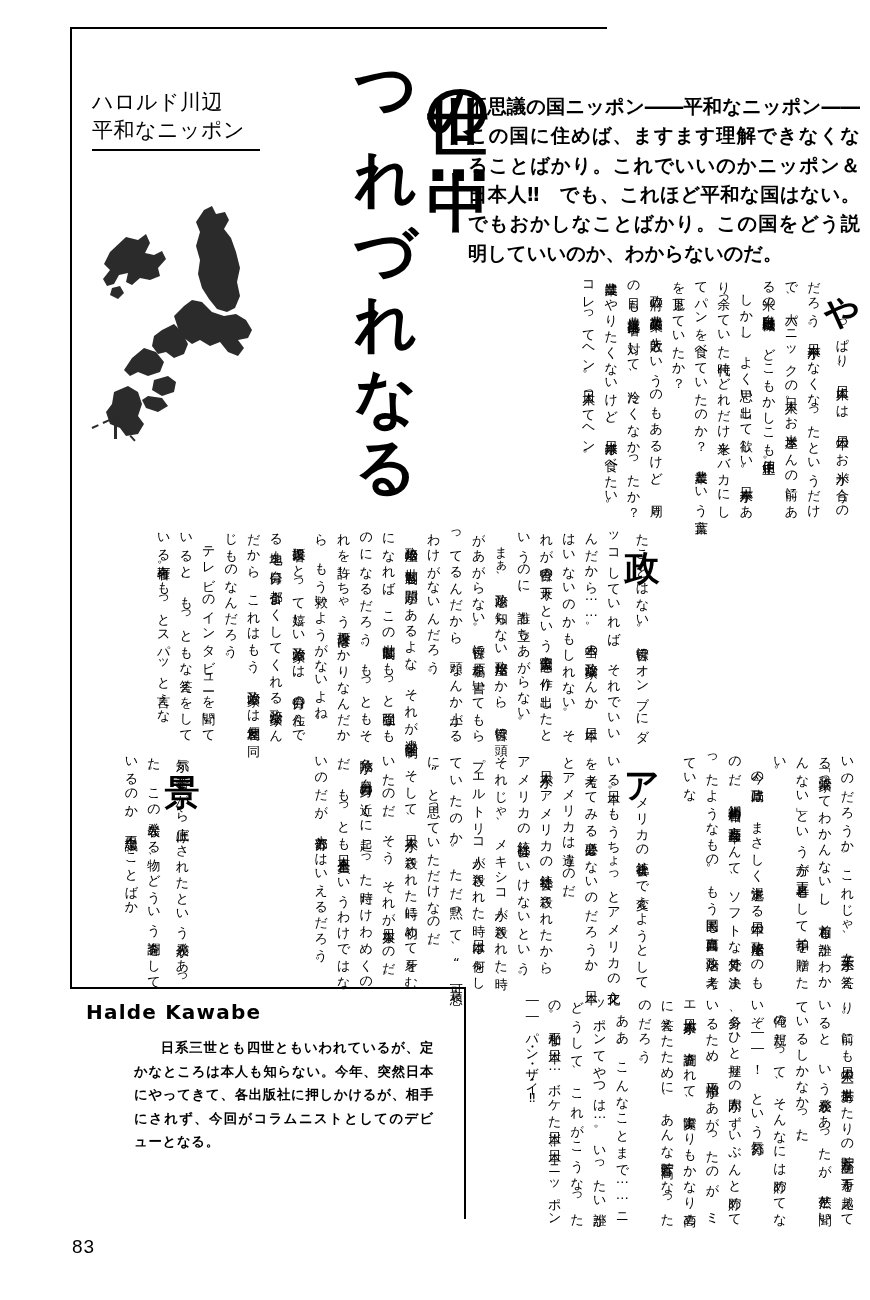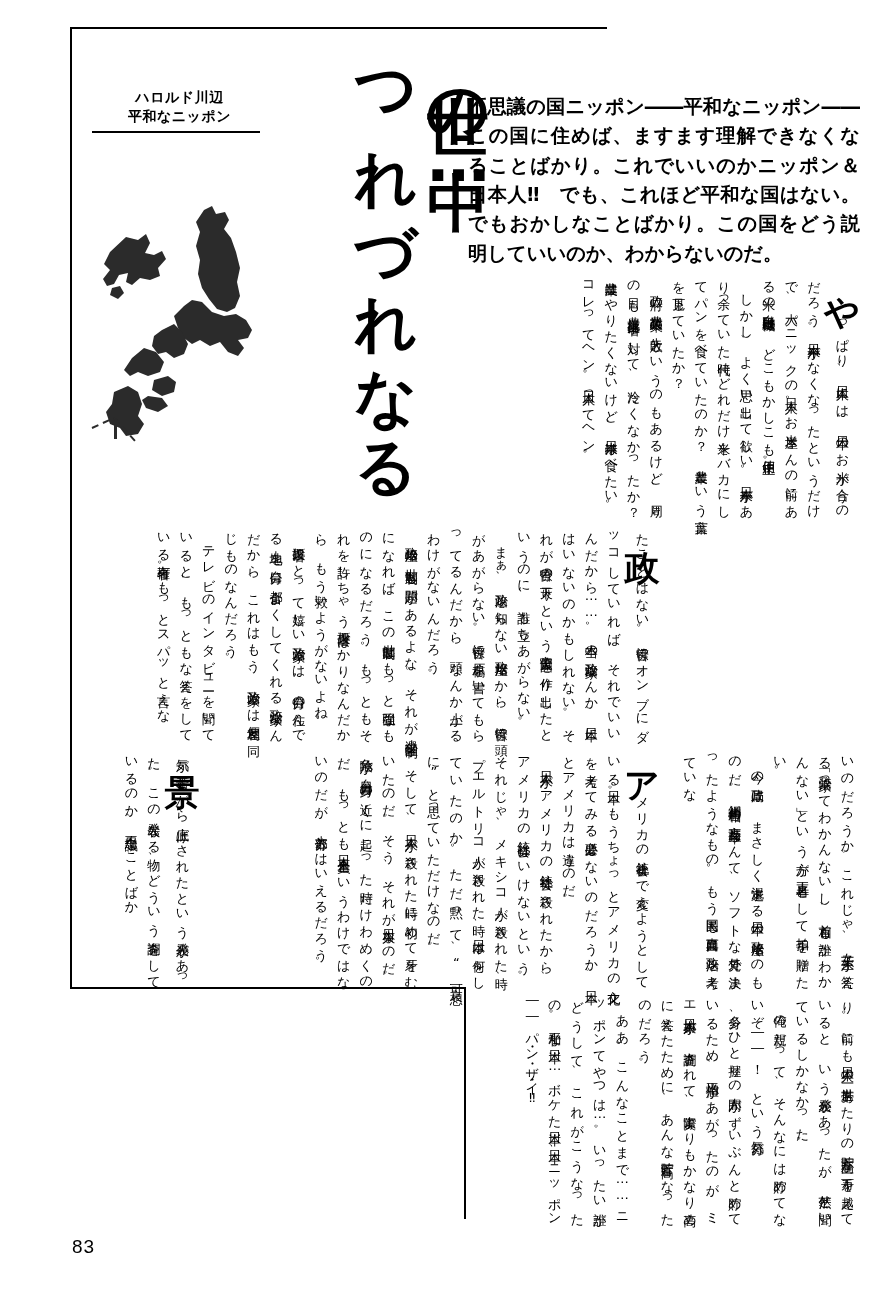--- a/index.html
+++ b/index.html
@@ -62,26 +62,25 @@
 
   
   .masthead {
     position: absolute;
     left: 92px;
     top: 88px;
     width: 175px;
   }
   .masthead-line {
     font-family: "DejaVu Sans", "Liberation Sans", sans-serif;
-    font-size: 14px;
-    font-weight: 700;
+    font-size: 21px;
+    font-weight: 400;
     letter-spacing: 0.5px;
     line-height: 1.34;
     white-space: nowrap;
-    text-align: center;
   }
   .masthead-rule {
     margin-top: 5px;
     width: 168px;
     height: 2px;
     background: #000;
   }
 
   
   .title-vert {
@@ -301,17 +300,19 @@
   </div>
 
   <div class="vblock" id="sec-bottom-right">
     <p class="noind">り。前にも日本人の一世帯あたりの貯蓄高が一千万を越えていると いう発表があったが、茫然と聞いているしかなかった。</p>
     <p>俺の親だって、そんなには貯めてないぞ――！　という気分だ。</p>
     <p>多分、ひと握りの人間がずいぶんと貯めているため、平均値があがったのが、ミエ坊日本人が、調査されて、実際よりもかなり高めに答えたために、あんな貯蓄高になったのだろう。</p>
     <p>ああ、こんなことまで……ニッポンてやつは…。いったい誰がどうして、これがこうなったの。平和な日本……ボケた日本…日本、ニッポン――パ・ン・ザ・イ‼</p>
   </div>
 
   <div class="bio">
+    <div class="bio-name">Halde  Kawabe</div>
+    <div class="bio-text">日系三世とも四世ともいわれているが、定かなところは本人も知らない。今年、突然日本にやってきて、各出版社に押しかけるが、相手にされず、今回がコラムニストとしてのデビューとなる。</div>
   </div>
 
   <div class="folio">83</div>
 
 </div>
 
 </body></html>

